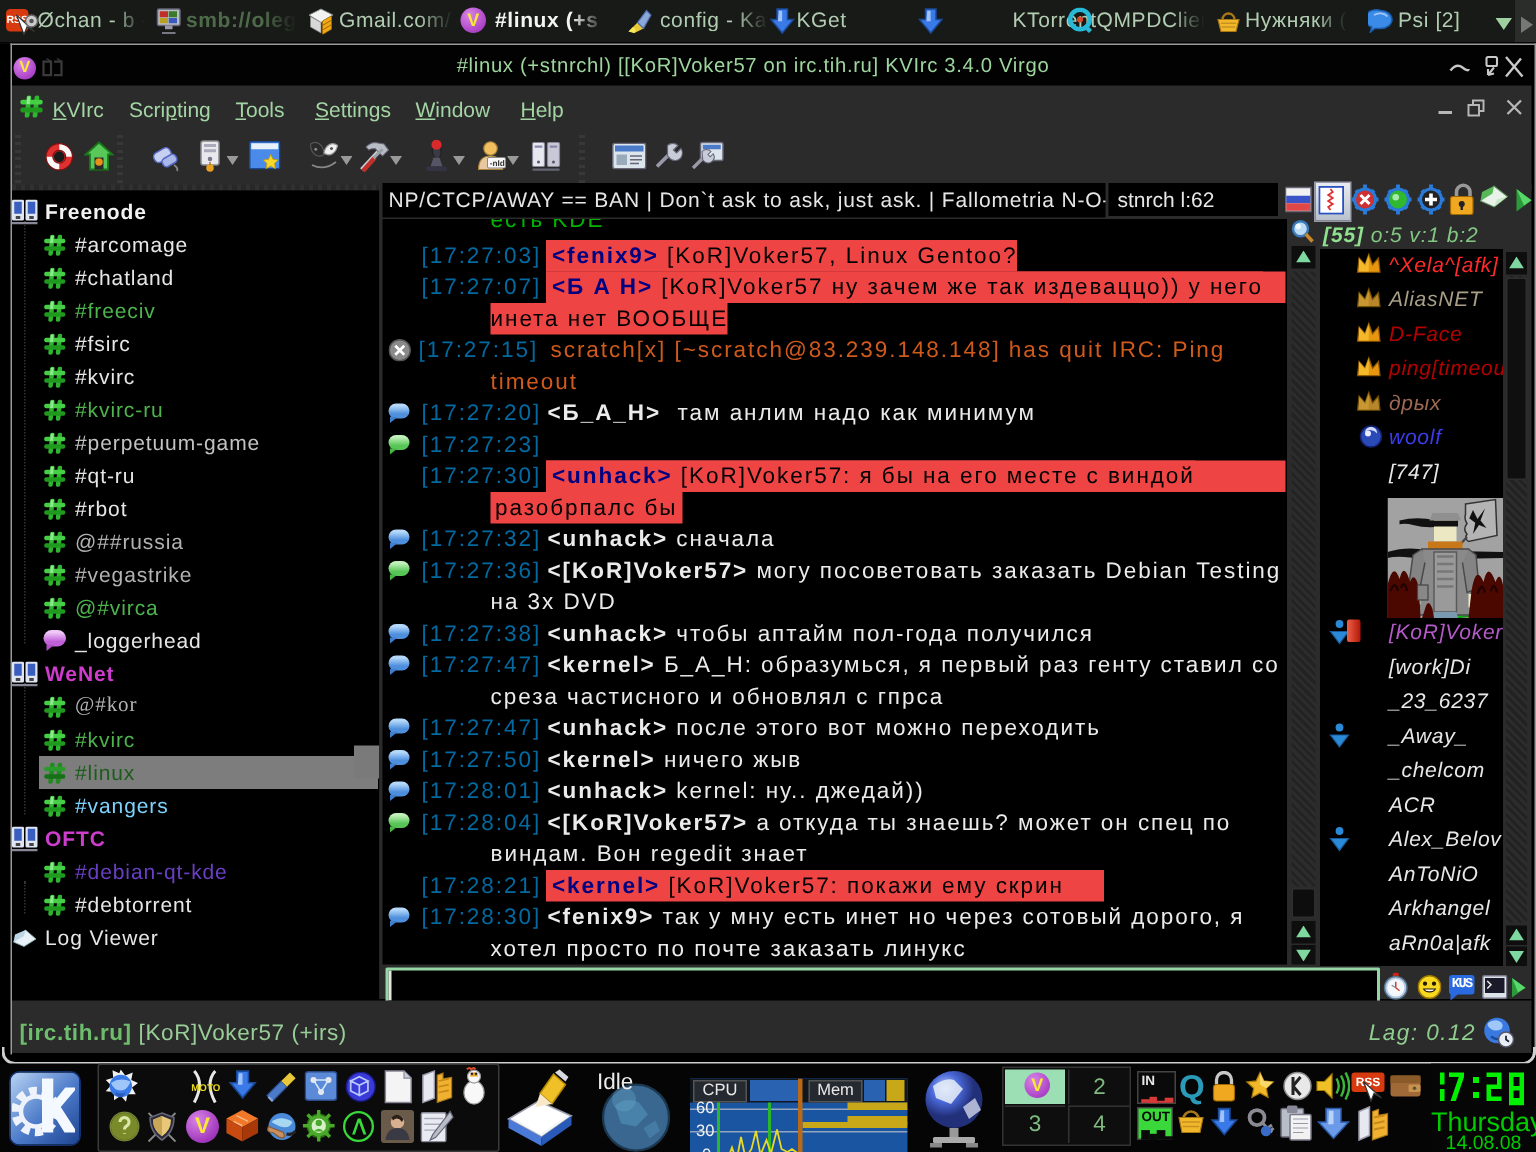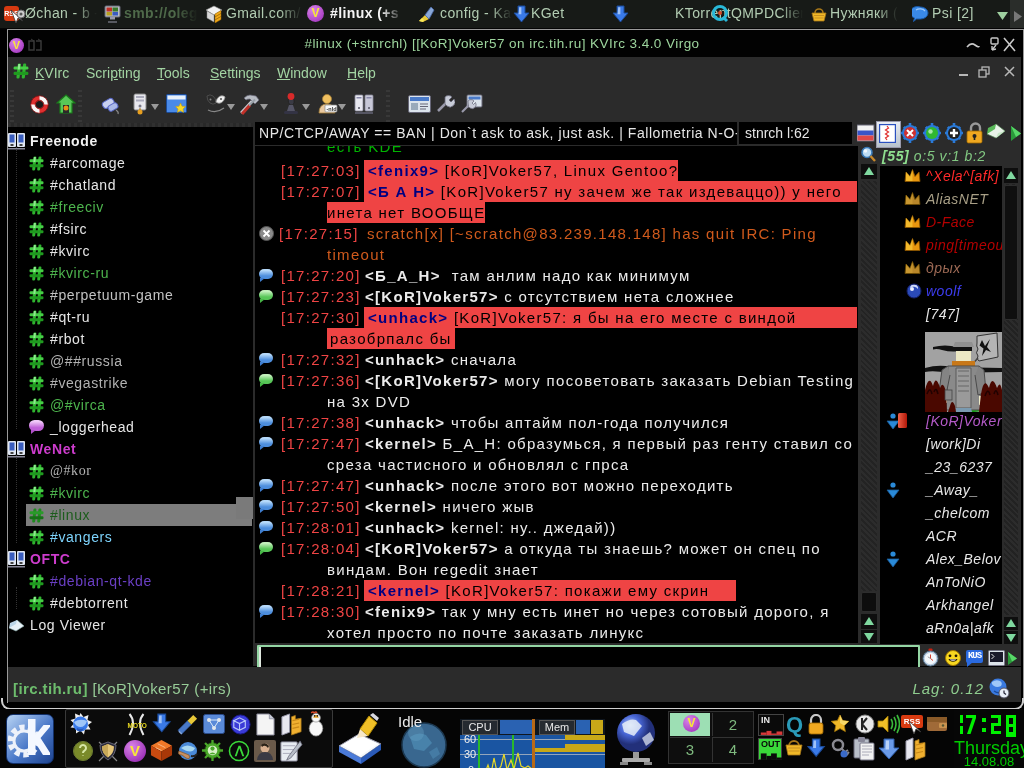--- a/index.html
+++ b/index.html
@@ -2,21 +2,21 @@
 <html><head><meta charset="utf-8">
 <style>
 html,body{margin:0;padding:0;background:#000;}
 #root{position:relative;width:1024px;height:768px;background:#000;overflow:hidden;
   font-family:"Liberation Sans",sans-serif;}
 .abs{position:absolute;}
 .tb-text{color:#b2ccb2;font-size:14px;letter-spacing:0.4px;white-space:nowrap;}
 .fade{-webkit-mask-image:linear-gradient(to right,#000 70%,transparent 100%);
        mask-image:linear-gradient(to right,#000 70%,transparent 100%);}
 .menu{color:#a3d4a3;font-size:14px;}
-.ts{color:#ef4444;}
+.ts{color:#0369a1;}
 .chatline{position:absolute;left:0;width:858px;height:21px;line-height:21px;font-size:15px;letter-spacing:1.3px;color:#ebebeb;white-space:nowrap;}
 .hlbg{background:#ef4444;color:#000;text-align:center;}
 .nickhl{color:#000080;font-weight:bold;}
 .nick{font-weight:bold;}
 .treerow{position:absolute;font-size:14px;letter-spacing:0.6px;white-space:nowrap;height:22px;line-height:22px;}
 .ul-row{position:absolute;left:926px;width:80px;font-size:14px;letter-spacing:0.5px;font-style:italic;color:#e8e8e8;white-space:nowrap;height:23px;line-height:23px;}
 .bub-b,.bub-g{position:absolute;left:4px;top:4px;width:14px;height:10px;border-radius:7px 7px 7px 7px;background:linear-gradient(#b5d9fa 15%,#4d8edd 70%);}
 .bub-g{background:linear-gradient(#c2f0bb 15%,#57c657 70%);}
 .bub-b::after{content:"";position:absolute;left:1px;bottom:-3px;border-left:5px solid #3f7ecf;border-bottom:4px solid transparent;}
 .bub-g::after{content:"";position:absolute;left:1px;bottom:-3px;border-left:5px solid #47b647;border-bottom:4px solid transparent;}
@@ -461,21 +461,20 @@
         <span class="abs" style="left:72px;">timeout</span>
       </div>
  <div class="chatline" style="top:119px;">
         <span class="bub-b"></span>
         <span class="abs ts" style="left:26px;">[17:27:20]</span>
         <span class="abs" style="left:110px;"><span class="nick">&lt;Б_А_Н&gt;</span>&nbsp; там анлим надо как минимум</span>
       </div>
  <div class="chatline" style="top:140px;">
         <span class="bub-g"></span>
         <span class="abs ts" style="left:26px;">[17:27:23]</span>
-        <span class="abs" style="left:110px;"><span class="nick">&lt;[KoR]Voker57&gt;</span> с отсутствием нета сложнее</span>
       </div>
  <div class="chatline" style="top:161px;">
         <span class="abs hlbg" style="left:109px;width:493px;height:21px;"></span>
         <span class="abs ts" style="left:26px;">[17:27:30]</span>
         <span class="abs hlbg" style="left:109px;padding-left:4px;"><span class="nickhl">&lt;unhack&gt;</span> [KoR]Voker57: я бы на его месте с виндой</span>
       </div>
  <div class="chatline" style="top:182px;">
         <span class="abs hlbg" style="left:72px;padding:0 3px;">разобрпалс бы</span>
       </div>
  <div class="chatline" style="top:203px;">

